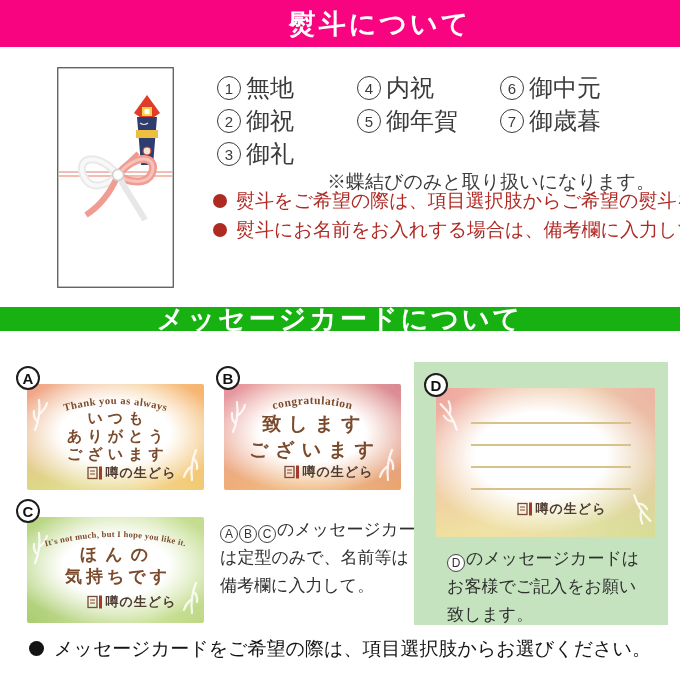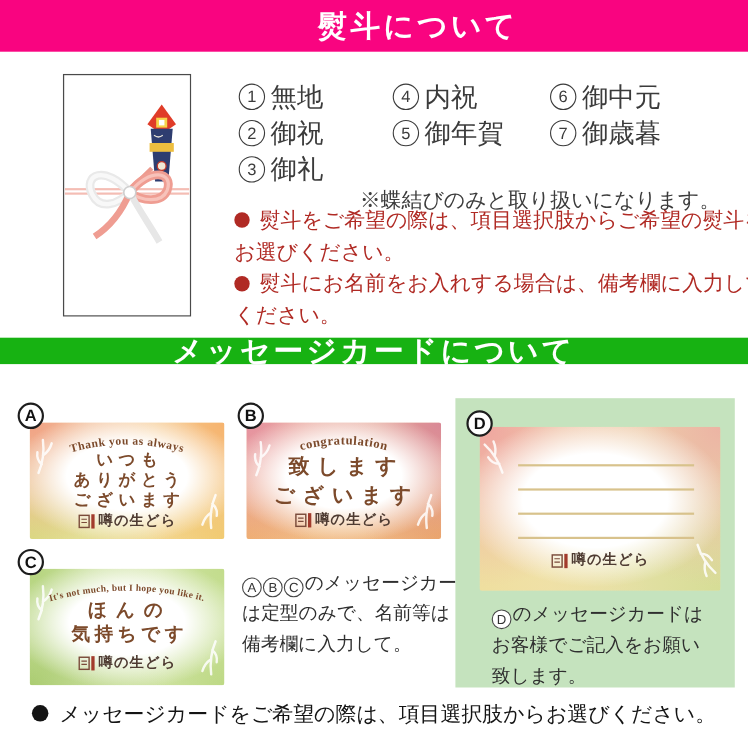--- a/index.html
+++ b/index.html
@@ -61,21 +61,21 @@
       radial-gradient(circle at 0% 100%,#EFDF9F 0%,rgba(239,223,159,0) 58%),
       radial-gradient(circle at 100% 100%,#D6DD96 0%,rgba(214,221,150,0) 62%),#F1E3B2;}
   .rule{position:absolute;left:35px;width:160px;height:2px;background:#D8C28C;}
   .r1{top:34px}.r2{top:56px}.r3{top:78px}.r4{top:100px}
   .arc-svg{position:absolute;left:0;top:2px;width:100%;height:36px;}
   .cline{position:absolute;left:0;width:100%;text-align:center;font-weight:bold;color:#7C4A2B;
          letter-spacing:5px;text-indent:5px;}
   .a1{top:25px;font-size:15px}.a2{top:43px;font-size:15px}.a3{top:61px;font-size:15px}
   .b1{top:27px;font-size:19px;letter-spacing:7px}.b2{top:53px;font-size:19px;letter-spacing:7px}
   .c1{top:26px;font-size:17px;letter-spacing:8px}.c2{top:48px;font-size:17px;letter-spacing:4px}
-  .logo{position:absolute;left:0;width:100%;display:flex;justify-content:center;align-items:flex-end;gap:3px;}
+  .logo{position:absolute;left:16px;width:100%;display:flex;justify-content:center;align-items:center;gap:3px;}
   .lg-a{top:80px}.lg-b{top:79px}.lg-c{top:76px}.lg-d{top:112px}
   .logo-txt{font-size:13px;font-weight:bold;color:#4E3B32;letter-spacing:1px;white-space:nowrap;}
   .sprig{position:absolute;opacity:.85;}
   
   .note-line{white-space:nowrap;}
   .cl-sm{display:inline-flex;align-items:center;justify-content:center;width:18px;height:18px;
          border:1.3px solid #454545;border-radius:50%;font-size:12px;color:#333;box-sizing:border-box;
          margin-right:1px;transform:translateY(3px);background:#fff;}
   .abc-note{position:absolute;left:220px;top:516px;font-size:17px;line-height:28px;color:#2f2f2f;}
   .d-note{position:absolute;left:33px;top:183px;font-size:17px;line-height:28px;color:#2f2f2f;}
@@ -151,23 +151,21 @@
     </div>
   <div class="opt o7">
       <span class="cnum">7</span>
       <span>御歳暮</span>
     </div>
 
   <div class="noshi-note">※蝶結びのみと取り扱いになります。</div>
 
   <div class="red-notes">
     <div class="rn-line"><span class="rn-bullet"></span><span>熨斗をご希望の際は、項目選択肢からご希望の熨斗を</span></div>
-    <div class="rn-line"><span>お選びください。</span></div>
     <div class="rn-line"><span class="rn-bullet"></span><span>熨斗にお名前をお入れする場合は、備考欄に入力して</span></div>
-    <div class="rn-line"><span>ください。</span></div>
   </div>
 
   <div class="hdr hdr-green">
     <span>メッセージカードについて</span>
   </div>
 
   <div class="clabel cl-a">A</div>
   <div class="clabel cl-b">B</div>
   <div class="clabel cl-c">C</div>
 

